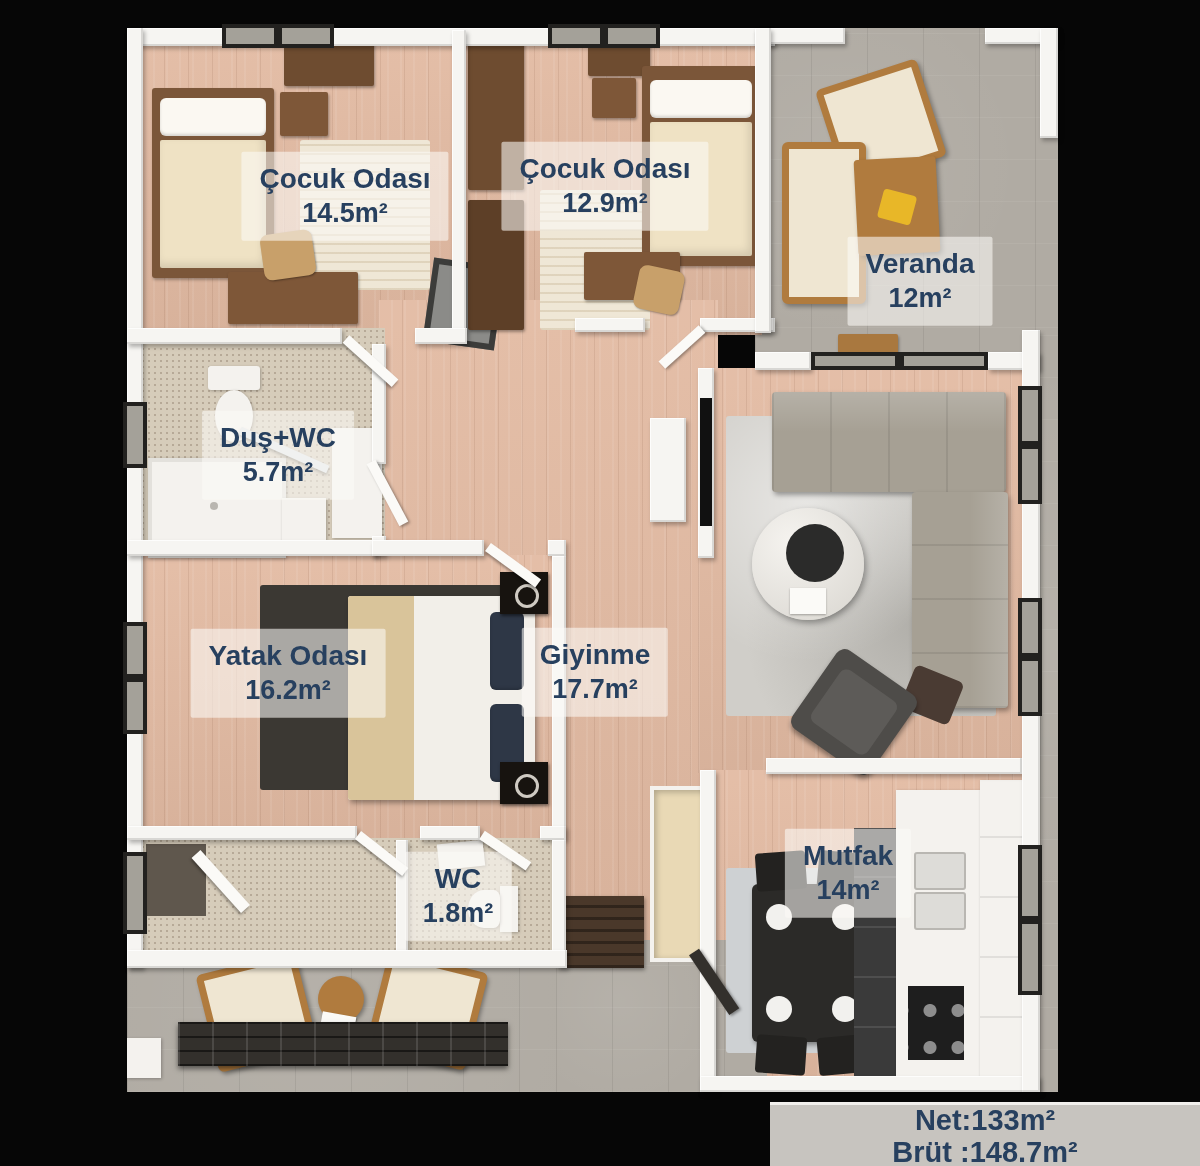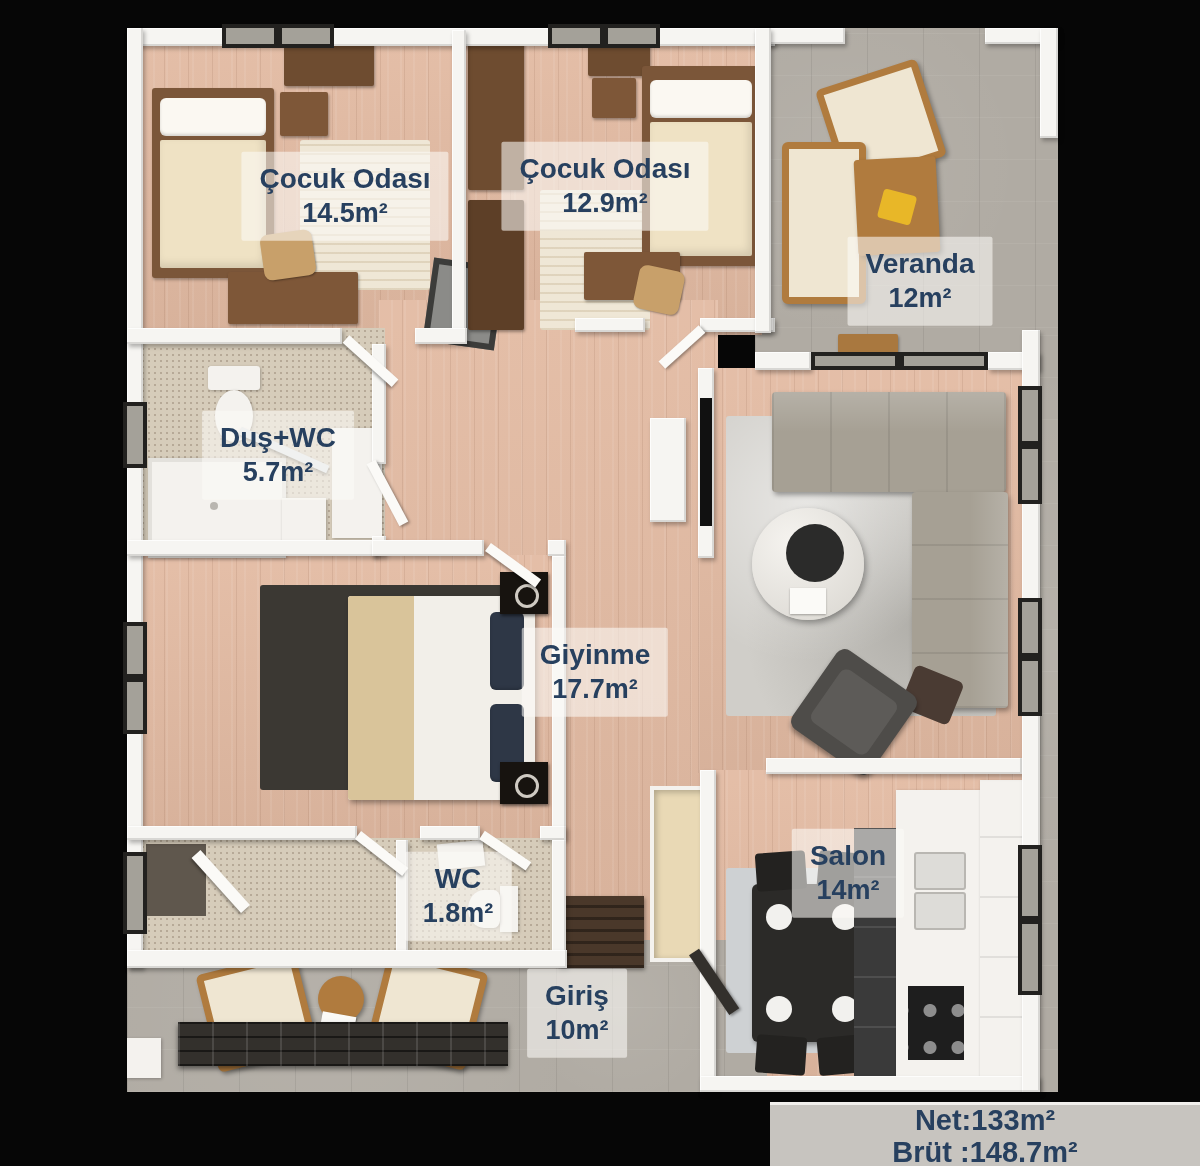--- a/index.html
+++ b/index.html
@@ -255,34 +255,34 @@
     <div class="ar">12.9m²</div>
   </div>
   <div class="abs label" style="left:920px;top:281px;">
     <div class="nm">Veranda</div>
     <div class="ar">12m²</div>
   </div>
   <div class="abs label" style="left:278px;top:455px;">
     <div class="nm">Duş+WC</div>
     <div class="ar">5.7m²</div>
   </div>
+  <div class="abs label" style="left:288px;top:673px;">
+    <div class="nm">Yatak Odası</div>
+    <div class="ar">16.2m²</div>
+  </div>
   <div class="abs label" style="left:595px;top:672px;">
     <div class="nm">Giyinme</div>
     <div class="ar">17.7m²</div>
   </div>
   <div class="abs label" style="left:458px;top:896px;text-align:center;">
     <div class="nm">WC</div>
     <div class="ar">1.8m²</div>
   </div>
-  <div class="abs label" style="left:577px;top:1013px;">
-    <div class="nm">Giriş</div>
-    <div class="ar">10m²</div>
-  </div>
   <div class="abs label" style="left:848px;top:873px;">
-    <div class="nm">Salon</div>
+    <div class="nm">Mutfak</div>
     <div class="ar">14m²</div>
   </div>
 
   <div class="abs" id="summary-box" style="left:770px;top:1102px;width:430px;height:64px;">
     <div>Net:133m²</div>
     <div>Brüt :148.7m²</div>
   </div>
 
 </div>
 

